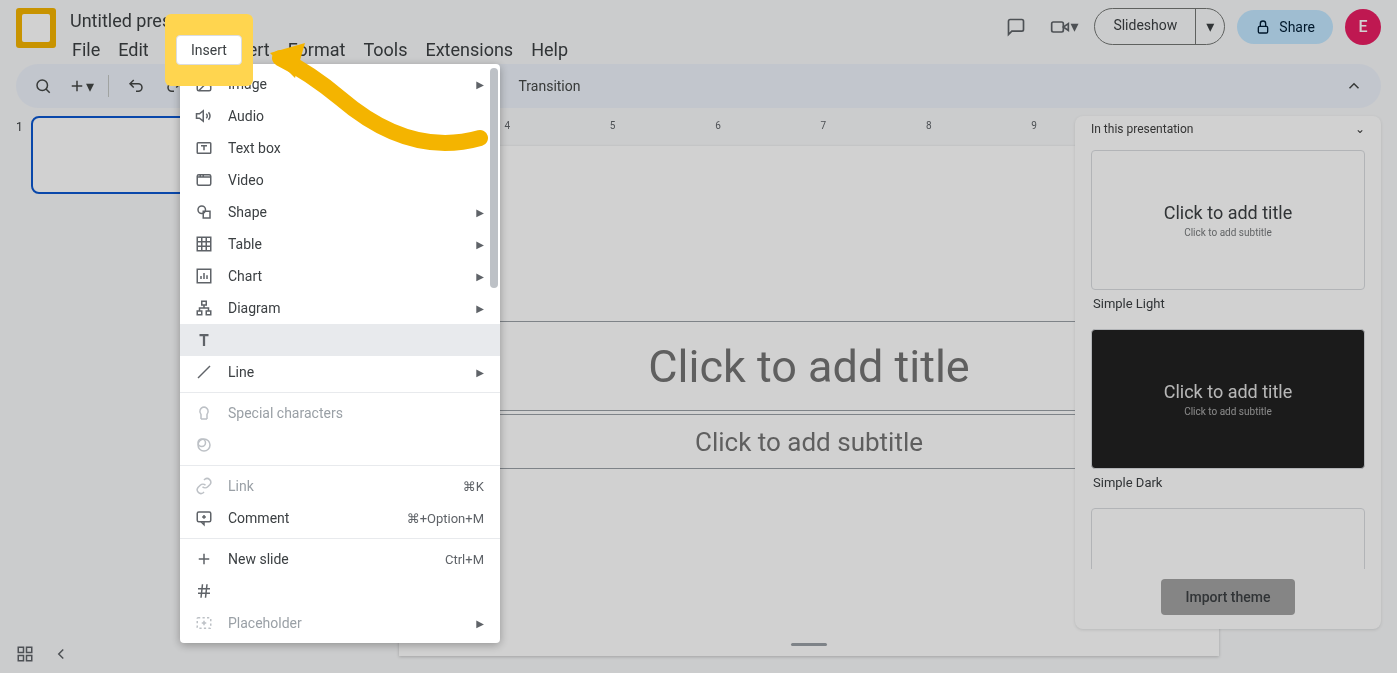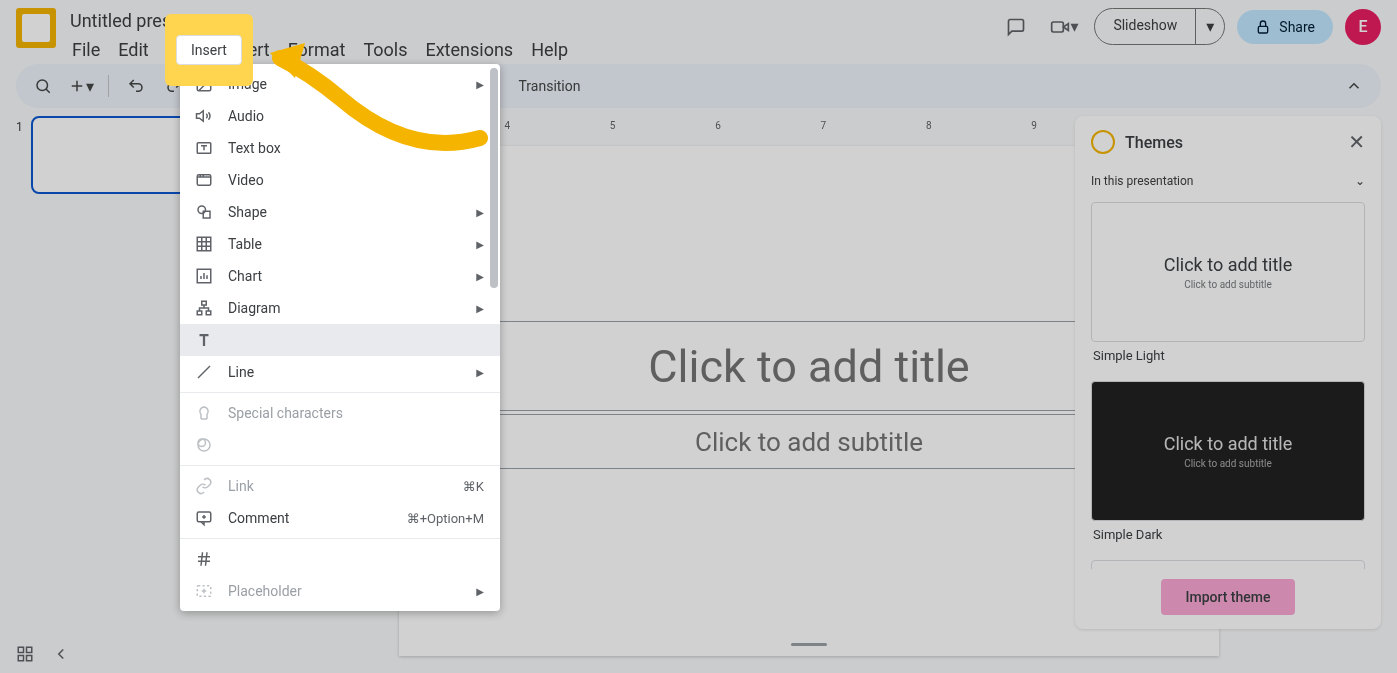--- a/index.html
+++ b/index.html
@@ -43,21 +43,21 @@
 .themes-sub { display: flex; align-items: flex-end; justify-content: space-between; padding: 6px 16px; font-size: 12px; color: #404040; }
 .themes-list { flex: 1; overflow-y: auto; padding: 8px 16px; }
 .theme-card { margin-bottom: 6px; }
 .theme-preview { height: 140px; border: 1px solid #dadce0; border-radius: 4px; display: flex; flex-direction: column; align-items: center; justify-content: center; gap: 4px; }
 .theme-preview.dark { background: #212121; color: #e0e0e0; }
 .theme-preview.light { background: #fff; color: #3c4043; }
 .theme-prev-title { font-size: 18px; }
 .theme-prev-sub { font-size: 10px; opacity: .7; }
 .theme-name { font-size: 13px; color: #3c4043; padding: 6px 2px 12px; }
 .theme-third { height: 100px; border: 1px solid #dadce0; border-radius: 4px; padding: 20px 18px; }
-.import-btn { align-self: center; margin: 10px 0 14px; background: #f9a8d4; color: #3c4043; padding: 10px 24px; border-radius: 4px; font-size: 14px; font-weight: 500; cursor: pointer; }
+.import-btn { align-self: center; margin: 10px 0 14px; background: #a3a3a3; color: #3c4043; padding: 10px 24px; border-radius: 4px; font-size: 14px; font-weight: 500; cursor: pointer; }
 .dropdown { position: absolute; top: 64px; left: 180px; width: 320px; background: #fff; border-radius: 4px; box-shadow: 0 2px 10px rgba(0,0,0,.3); z-index: 100; padding: 4px 0; }
 .dd-item { display: flex; align-items: center; padding: 6px 16px 6px 14px; font-size: 14px; color: #3c4043; cursor: pointer; gap: 14px; min-height: 32px; }
 .dd-item.hover { background: #e8eaed; }
 .dd-item.disabled { color: #9aa0a6; cursor: default; }
 .dd-icon { width: 20px; height: 20px; flex-shrink: 0; display: flex; align-items: center; justify-content: center; }
 .dd-label { flex: 1; }
 .dd-arrow { color: #5f6368; font-size: 10px; }
 .dd-shortcut { font-size: 13px; color: #5f6368; }
 .dd-sep { height: 1px; background: #e8eaed; margin: 4px 0; }
 .dd-scrollbar { position: absolute; right: 2px; top: 4px; width: 8px; height: 220px; background: #bdc1c6; border-radius: 4px; }
@@ -163,25 +163,20 @@
         <span>8</span>
         <span>9</span>
     </div>
     <div class="slide">
       <div class="slide-title">Click to add title</div>
       <div class="slide-sub">Click to add subtitle</div>
       <div class="slide-handle"></div>
     </div>
   </div>
   <div class="themes-panel">
-    <div class="themes-header">
-      <div class="theme-icon"></div>
-      <div class="themes-title">Themes</div>
-      <div class="close-x">✕</div>
-    </div>
     <div class="themes-sub">
       <span>In this presentation</span>
       <span>⌄</span>
     </div>
     <div class="themes-list">
       <div class="theme-card">
         <div class="theme-preview light">
           <div class="theme-prev-title">Click to add title</div>
           <div class="theme-prev-sub">Click to add subtitle</div>
         </div>
@@ -353,20 +348,29 @@
           <path d="M12 17v4l-4-4M12 8v5M9.5 10.5h5"></path>
         </svg>
       </span>
     <span class="dd-label">Comment</span>
     <span class="dd-shortcut">⌘+Option+M</span>
   </div>
   <div class="dd-sep"></div>
   <div class="dd-item">
     <span class="dd-icon">
         <svg width="18" height="18" viewBox="0 0 24 24" fill="none" stroke="#5f6368" stroke-width="2">
+          <path d="M12 5v14M5 12h14"></path>
+        </svg>
+      </span>
+    <span class="dd-label">New slide</span>
+    <span class="dd-shortcut">Ctrl+M</span>
+  </div>
+  <div class="dd-item">
+    <span class="dd-icon">
+        <svg width="18" height="18" viewBox="0 0 24 24" fill="none" stroke="#5f6368" stroke-width="2">
           <path d="M4 9h16M4 15h16M10 3 8 21M16 3l-2 18"></path>
         </svg>
       </span>
   </div>
   <div class="dd-item disabled">
     <span class="dd-icon">
         <svg width="18" height="18" viewBox="0 0 24 24" fill="none" stroke="#bdc1c6" stroke-width="2">
           <rect x="3" y="5" width="18" height="14" rx="1" stroke-dasharray="3 3"></rect>
           <path d="M12 9v6M9 12h6"></path>
         </svg>

